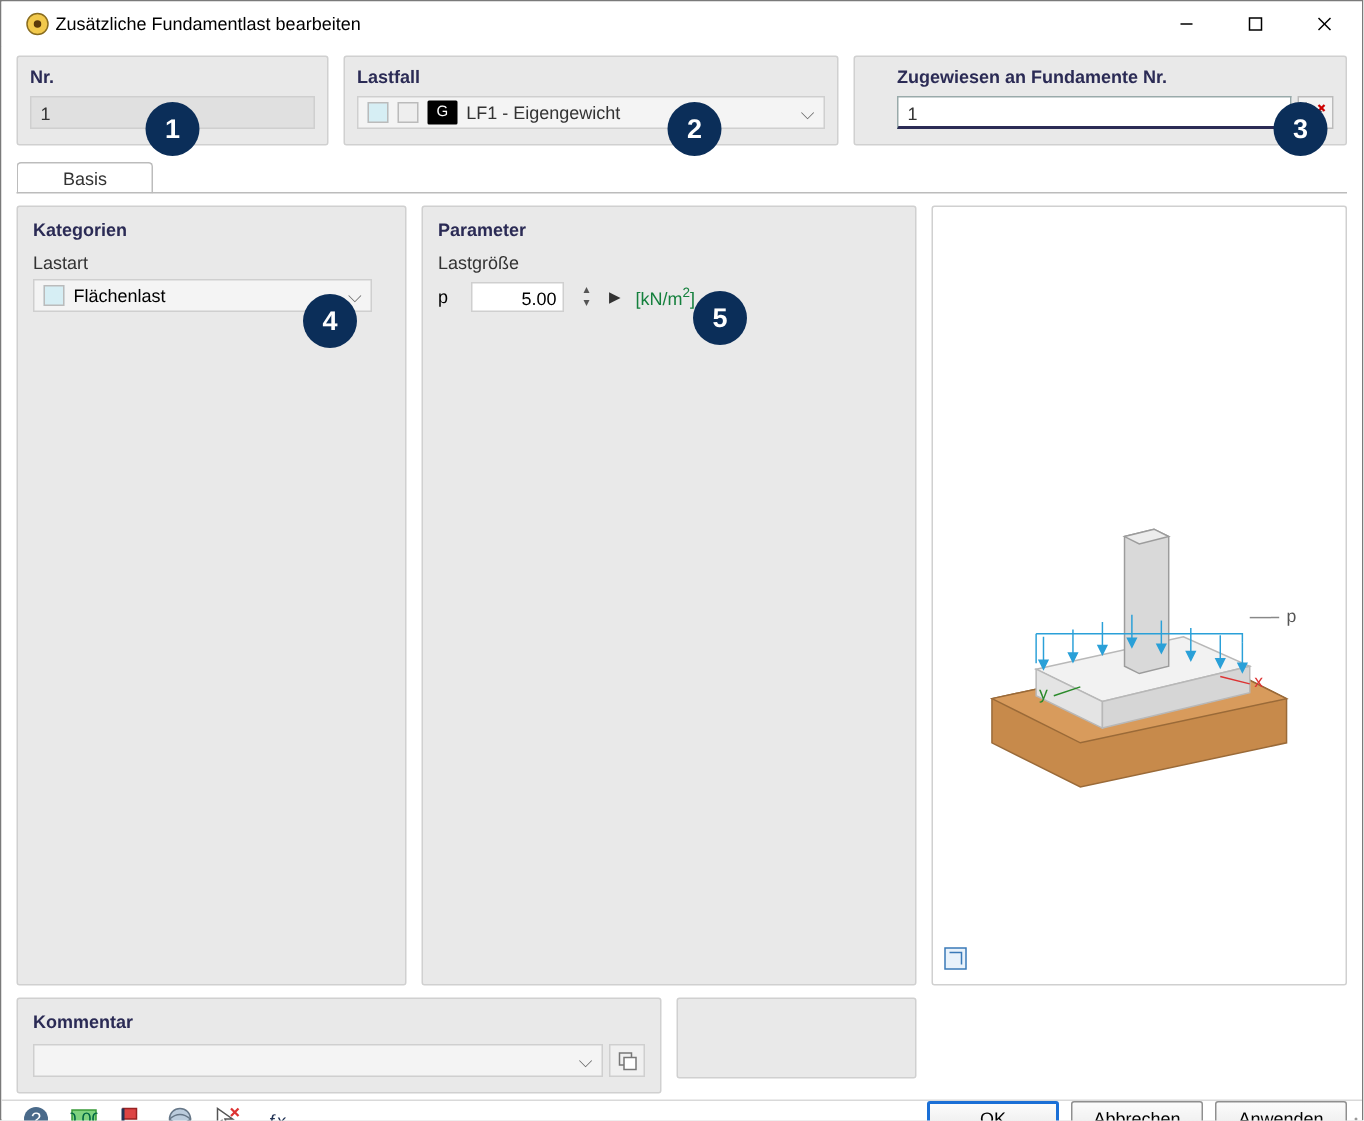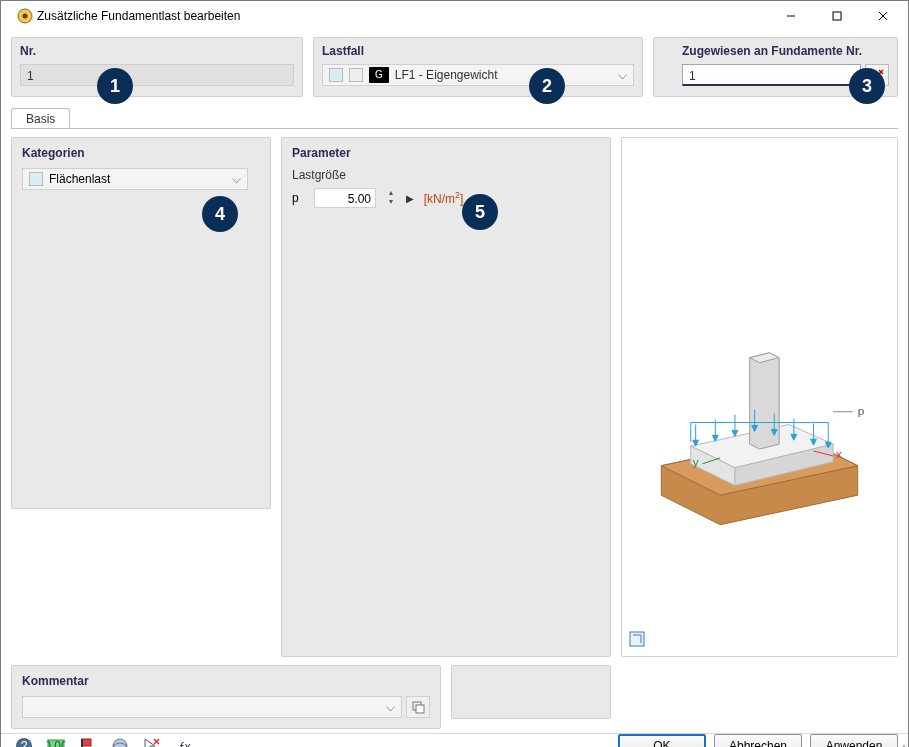--- a/index.html
+++ b/index.html
@@ -11,59 +11,59 @@
   .titlebar .winbtn { width: 46px; height: 30px; display: flex; align-items: center; justify-content: center; }
   .titlebar .winbtn svg { stroke: #000; }
 
   
   .chrome { border: 1px solid #7a7a7a; display:flex; flex-direction:column; height:100%; }
   .content { flex:1; display:flex; flex-direction:column; padding: 6px 10px 4px 10px; background:#fff; }
 
   
   .toprow { display:flex; gap:10px; }
   .field-box { position:relative; background:#e9e9e9; border:1px solid #d0d0d0; border-radius:2px; padding:6px 8px 10px 8px; }
-  .field-nr { width: 292px; }
+  .field-nr { width: 208px; }
   .field-lastfall { width: 330px; }
   .field-assign { flex:1;padding-left:28px; }
   .field-box .lbl { color:#2b2b55; font-weight:600; margin-bottom:6px; }
   .field-box .val { height:22px; line-height:22px; padding:0 6px; background:#e0e0e0; border:1px solid #cfcfcf; color:#333; }
   .field-lastfall .val { display:flex; align-items:center; gap:6px; background:#f4f4f4; }
   .field-lastfall .val .g-badge { background:#000; color:#fff; padding:0 6px; height:16px; line-height:16px; font-size:10px; border-radius:1px; }
   .field-lastfall .val .sw { width:14px; height:14px; border:1px solid #bbb; }
   .field-lastfall .val .chev { margin-left:auto; color:#666; }
   .field-assign .row { display:flex; gap:4px; }
   .field-assign .val { flex:1; background:#fff; border:1px solid #9aa; border-bottom:2px solid #2b2b55; }
   .field-assign .pickbtn { width:24px; height:22px; border:1px solid #bbb; background:#f3f3f3; display:flex; align-items:center; justify-content:center; }
 
   
   .tabs { margin-top:8px; display:flex; align-items:flex-end; height:24px; }
-  .tabs .tab { border:1px solid #bcbcbc; border-bottom:none; border-radius:3px 3px 0 0; padding:3px 14px; background:#fff; color:#333; }
+  .tabs .tab { border:1px solid #bcbcbc; border-bottom:none; border-radius:3px 3px 0 0; padding:3px 30px; background:#fff; color:#333; }
 
   
   .main { flex:1; display:flex; gap:10px; margin-top:-1px; border-top:1px solid #bcbcbc; padding-top:8px; }
   .panel { background:#e9e9e9; border:1px solid #d0d0d0; border-radius:2px; padding:8px 10px; }
   .panel .hdr { color:#2b2b55; font-weight:600; margin-bottom:8px; }
-  .pan-cat { width:260px; height:372px; }
+  .pan-cat { width:260px; height:520px; }
   .pan-par-wrap { width:330px; display:flex; flex-direction:column; gap:10px; }
   .pan-par { height:520px; position:relative; }
   .preview { flex:1; height:520px; position:relative; background:#fff; border:1px solid #d0d0d0; border-radius:2px; }
 
   .pan-cat .sub { margin:4px 0 4px 0; color:#333; }
   .pan-cat .select { position:relative; height:22px; background:#f4f4f4; border:1px solid #cfcfcf; display:flex; align-items:center; padding:0 6px; width:95%; }
   .pan-cat .select .sw { width:14px; height:14px; border:1px solid #bbb; margin-right:6px; }
   .pan-cat .select .chev { position:absolute; right:6px; color:#666; }
 
   .pan-par .sub { margin:2px 0 6px 0; color:#333; }
   .pan-par .pline { display:flex; align-items:center; gap:10px; }
   .pan-par .pline .sym { width:12px; }
   .pan-par .pline .num { width:62px; height:20px; background:#fff; border:1px solid #cfcfcf; text-align:right; padding:0 4px; line-height:20px; }
   .pan-par .pline .spin { display:flex; flex-direction:column; gap:0; }
   .pan-par .pline .spin span { width:10px; height:9px; font-size:8px; line-height:8px; text-align:center; color:#555; }
   .pan-par .pline .apply { color:#333; font-size:10px; }
-  .pan-par .pline .unit { color:#c2410c; }
+  .pan-par .pline .unit { color:#15803d; }
   .pan-par .pline .unit sup { font-size:9px; }
 
   
   .bottomrow { display:flex; gap:10px; }
   .pan-comment { width:430px; padding-bottom:10px; }
   .pan-comment .line { display:flex; gap:4px; margin-top:4px; }
   .pan-comment .line .inp { flex:1; height:22px; background:#f4f4f4; border:1px solid #cfcfcf; position:relative; }
   .pan-comment .line .inp .chev { position:absolute; right:6px; top:3px; color:#666; }
   .pan-comment .line .cbtn { width:24px; height:22px; border:1px solid #cfcfcf; background:#f0f0f0; display:flex; align-items:center; justify-content:center; }
   .pan-empty { width:160px; height:54px; }
@@ -146,20 +146,21 @@
       </div>
     </div>
 
     <div class="tabs">
       <div class="tab">Basis</div>
     </div>
 
     <div class="main">
       <div class="panel pan-cat" style="position:relative">
         <div class="hdr">Kategorien</div>
+        <div class="sub">Lastart</div>
         <div class="select">
           <span class="sw" style="background:#d6eef4"></span>
           <span>Flächenlast</span>
           <span class="chev">⌵</span>
         </div>
         <div class="balloon" style="left:190px; top:58px;">4</div>
       </div>
 
       <div class="pan-par-wrap">
         <div class="panel pan-par">

